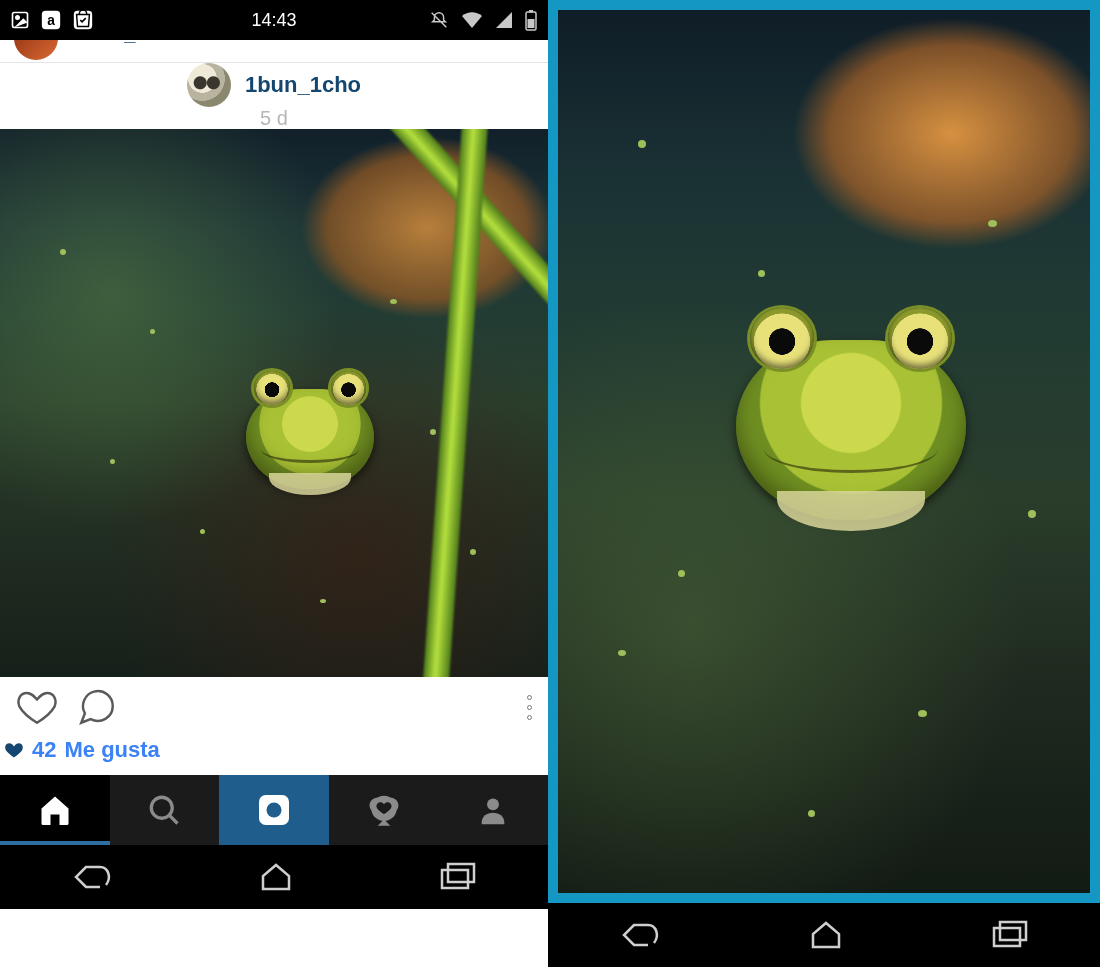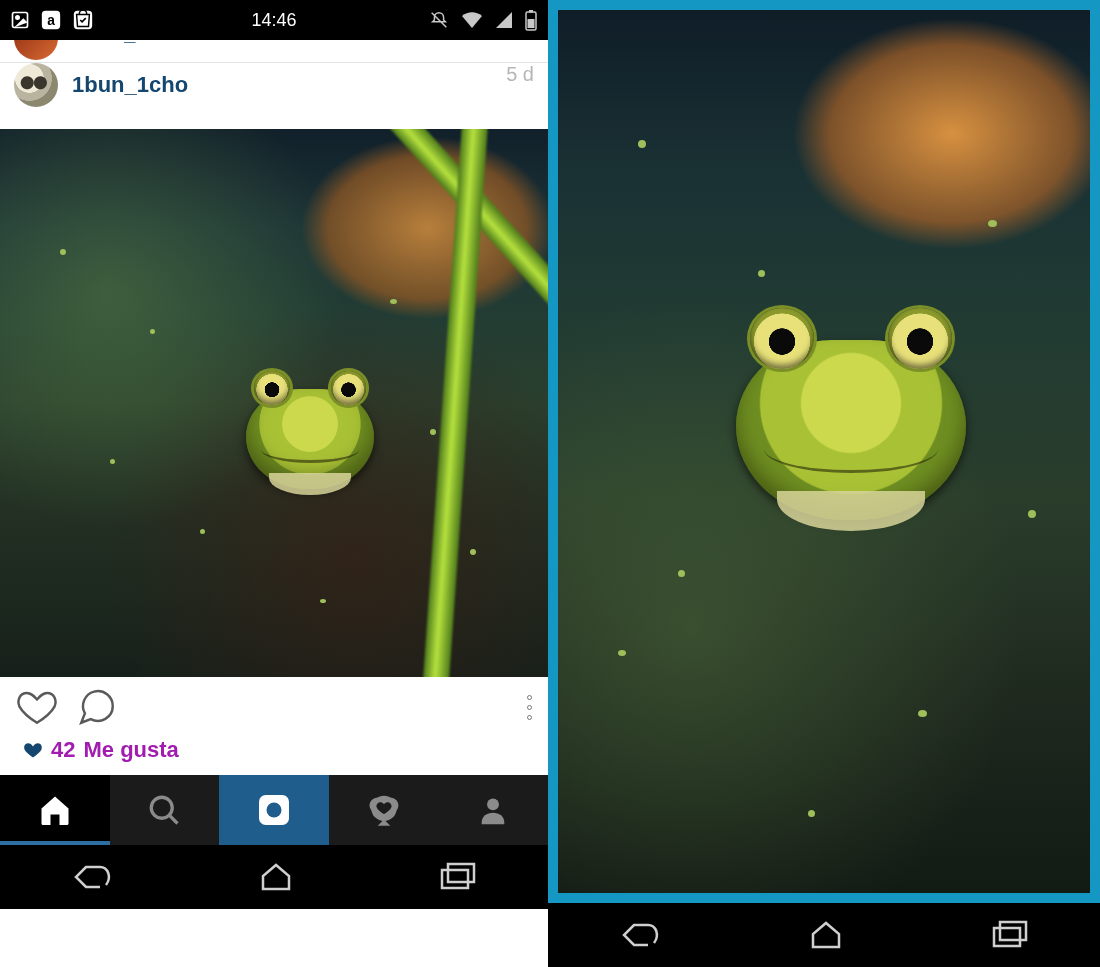--- a/index.html
+++ b/index.html
@@ -15,21 +15,21 @@
   .statusbar .clock { position:absolute; left:50%; transform:translateX(-50%); font-weight:500;}
   .ico { display:inline-flex; }
 
   
   .prevpost { height:22px; display:flex; align-items:flex-start; gap:14px; padding:0 14px; overflow:hidden; }
   .avatar-sm { width:44px; height:44px; border-radius:50%; background:linear-gradient(135deg,#8a2a0f,#d96a33); margin-top:-24px; }
   .prev-name { color:#1c4a7a; font-weight:700; font-size:20px; margin-top:-18px; }
   .divider { height:1px; background:#e4e4e4; }
 
   
-  .posthead { height:66px; display:flex; align-items:flex-start; justify-content:space-between; padding:0 14px; }
+  .posthead { height:66px; display:flex; align-items:center; justify-content:space-between; padding:0 14px;flex-direction:column; }
   .lh { display:flex; align-items:center; gap:14px;}
   .avatar { width:44px; height:44px; border-radius:50%; background:radial-gradient(circle at 35% 35%, #efe9d8 0 35%, #b9b49f 36% 55%, #8c8870 56% 100%); position:relative; overflow:hidden;}
   .avatar::after{content:"";position:absolute;inset:0;background:
       radial-gradient(circle at 30% 45%, #3a352d 0 6px, transparent 7px),
       radial-gradient(circle at 60% 45%, #3a352d 0 6px, transparent 7px);}
   .uname { color:#14466f; font-weight:700; font-size:22px; }
   .time  { color:#b6b6b6; font-size:20px; }
 
   
   .photo { flex:0 0 auto; position:relative; overflow:hidden; }
@@ -65,21 +65,21 @@
   .reed.r2{ height:820px; left:350px; top:-50px; transform:rotate(-42deg);}
   .reed.r3{ height:680px; left:470px; top:-120px; transform:rotate(4deg);}
 
   
   .actions { height:60px; display:flex; align-items:center; justify-content:space-between; padding:0 16px;}
   .la { display:flex; gap:18px; }
   .iconbtn svg { display:block; }
   .dots { display:flex; flex-direction:column; gap:5px; }
   .dots span{ width:5px; height:5px; border:1px solid #777; border-radius:50%; }
 
-  .likes { padding:0 23px 12px; color:#a21caf; font-weight:700; font-size:22px; display:flex; align-items:center; gap:8px;}
+  .likes { padding:0 4px 12px; color:#3b82f6; font-weight:700; font-size:22px; display:flex; align-items:center; gap:8px;}
   .likes svg{ flex:0 0 auto;}
 
   
   .igtabs { height:70px; background:#1b1b1b; display:flex; }
   .igtab { flex:1; display:flex; align-items:center; justify-content:center; position:relative;}
   .igtab.home { background:#000; }
   .igtab.home::after{ content:""; position:absolute; left:0; right:0; bottom:0; height:4px; background:#2d6ea3;}
   .igtab.cam { background:#1f5d8d; }
   .igtab svg { display:block; }
 
@@ -117,21 +117,21 @@
             </svg>
         </span>
         <span class="ico">
           <svg width="22" height="22" viewBox="0 0 24 24">
               <rect x="2" y="2" width="20" height="20" rx="4" fill="#fff"></rect>
               <path d="M8 6V5a4 4 0 018 0v1M5 6h14l-1 13H6L5 6z" fill="none" stroke="#000" stroke-width="1.6"></path>
               <path d="M9 12l2 2 4-4" fill="none" stroke="#000" stroke-width="1.8"></path>
             </svg>
         </span>
       </div>
-      <div class="clock">14:46</div>
+      <div class="clock">14:43</div>
       <div class="right-icons">
         <span class="ico">
           <svg width="22" height="22" viewBox="0 0 24 24" fill="#c8c8c8">
               <path d="M4 4l16 16M12 4a5 5 0 015 5v3l2 2H5l2-2V9a5 5 0 015-5z" stroke="#c8c8c8" stroke-width="1.6" fill="none"></path>
             </svg>
         </span>
         <span class="ico">
           <svg width="24" height="20" viewBox="0 0 24 20" fill="#c8c8c8">
               <path d="M12 18L2 6c6-5 14-5 20 0L12 18z"></path>
             </svg>

